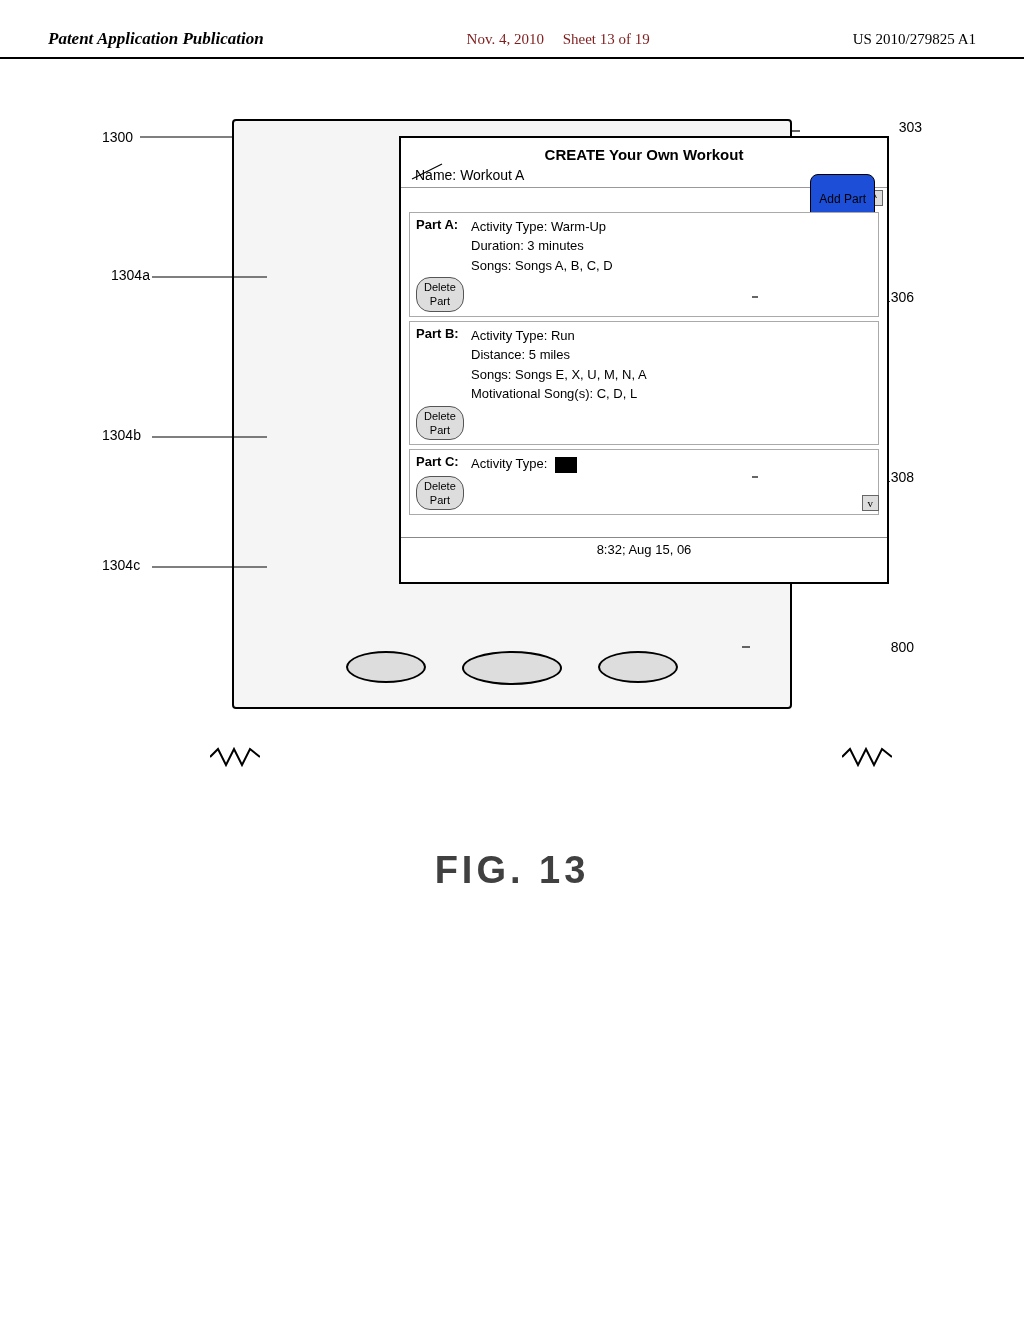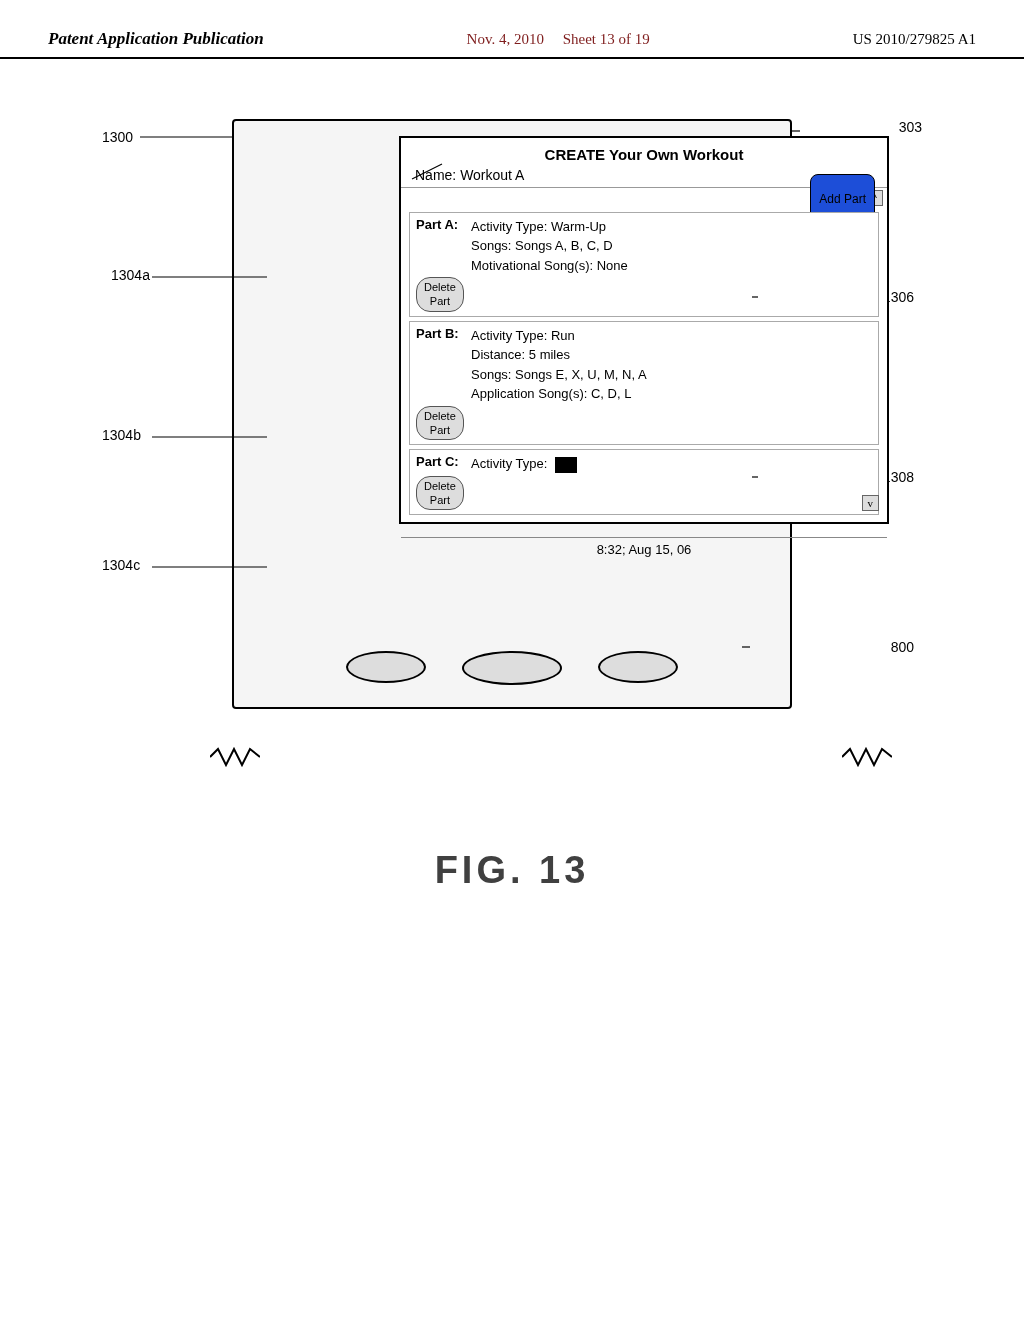--- a/index.html
+++ b/index.html
@@ -79,21 +79,21 @@
       background: #f5f5f5;
       border-radius: 4px;
     }
 
     
     .device-screen {
       position: absolute;
       left: 165px;
       top: 15px;
       width: 490px;
-      height: 388px;
+      height: 448px;
       border: 2px solid #000;
       background: #fff;
     }
 
     
     .screen-title {
       text-align: center;
       font-size: 15px;
       font-weight: bold;
       padding: 8px 0 4px 0;
@@ -324,37 +324,37 @@
         <div class="change-bar">
           <span class="change-bar-text">Workout?</span>
           <span class="scroll-up-btn">^</span>
         </div>
 
         <div class="part-section">
           <div class="part-header-row">
             <span class="part-label">Part A:</span>
             <div class="part-details">
               <div class="part-detail-line">Activity Type:  Warm-Up</div>
+              <div class="part-detail-line">Duration:  3 minutes</div>
               <div class="part-detail-line">Songs:  Songs A, B, C, D</div>
-              <div class="part-detail-line">Motivational Song(s):  None</div>
             </div>
           </div>
           <div class="delete-btn-wrap">
             <div class="delete-btn">Delete<br>Part</div>
           </div>
         </div>
 
         <div class="part-section">
           <div class="part-header-row">
             <span class="part-label">Part B:</span>
             <div class="part-details">
               <div class="part-detail-line">Activity Type:  Run</div>
               <div class="part-detail-line">Distance:  5 miles</div>
               <div class="part-detail-line">Songs:  Songs E, X, U, M, N, A</div>
-              <div class="part-detail-line">Application Song(s):  C, D, L</div>
+              <div class="part-detail-line">Motivational Song(s):  C, D, L</div>
             </div>
           </div>
           <div class="delete-btn-wrap">
             <div class="delete-btn">Delete<br>Part</div>
           </div>
         </div>
 
         <div class="part-section" style="min-height:60px;">
           <div class="part-header-row">
             <span class="part-label">Part C:</span>

